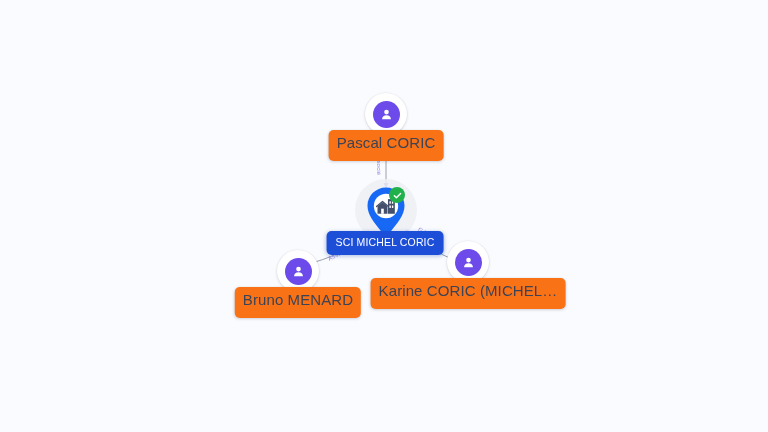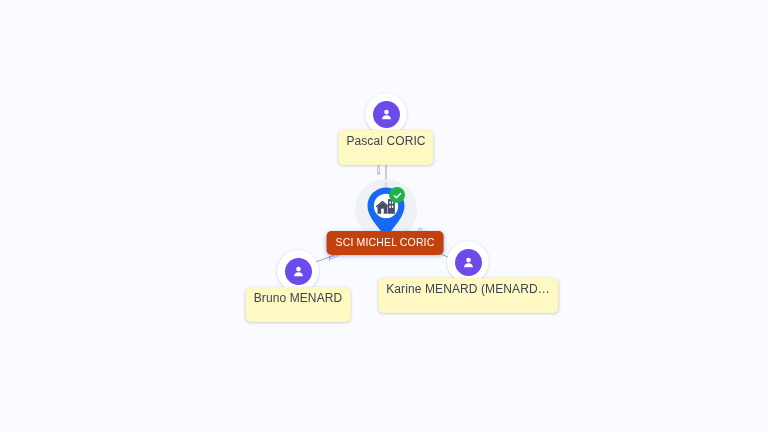--- a/index.html
+++ b/index.html
@@ -60,27 +60,27 @@
     display: flex;
     align-items: center;
     justify-content: center;
   }
   .person-disc svg { display: block; }
 
   
   .node-label {
     position: absolute;
     transform: translateX(-50%);
-    background: #fef9c3;
+    background: #f97316;
     color: #3d4355;
-    font-size: 12px;
+    font-size: 15px;
     line-height: 1;
     letter-spacing: .1px;
     white-space: nowrap;
-    padding: 5px 8px 18px;
+    padding: 5px 8px 11px;
     border-radius: 5px;
     box-shadow: 0 1px 3px rgba(35, 45, 80, .18), 0 0 0 .5px rgba(35,45,80,.04);
   }
 
   
   .company-halo {
     position: absolute;
     left: -31px;
     top: -33px;
     width: 62px;
@@ -109,21 +109,21 @@
     display: flex;
     align-items: center;
     justify-content: center;
   }
   .verified-badge svg { display: block; }
 
   
   .company-label {
     position: absolute;
     transform: translateX(-50%);
-    background: #c2410c;
+    background: #1d4ed8;
     color: #ffffff;
     font-size: 10.5px;
     line-height: 1;
     letter-spacing: .15px;
     white-space: nowrap;
     padding: 6px 9px 7px;
     border-radius: 5px;
     box-shadow: 0 1px 4px rgba(18, 70, 170, .35);
   }
 
@@ -190,21 +190,21 @@
 
   <div class="node" style="left:468px; top:262px;">
     <div class="person-avatar">
       <div class="person-disc">
         <svg width="15" height="15" viewBox="0 0 24 24" aria-hidden="true">
           <circle cx="12" cy="8.1" r="3.7" fill="#ffffff"></circle>
           <path d="M4.9 19.4c0-3.8 3.2-6.1 7.1-6.1s7.1 2.3 7.1 6.1z" fill="#ffffff"></path>
         </svg>
       </div>
     </div>
-    <div class="node-label" style="left:0px; top:16px;">Karine MENARD (MENARD…</div>
+    <div class="node-label" style="left:0px; top:16px;">Karine CORIC (MICHEL…</div>
   </div>
 
   <div class="node" style="left:386px; top:212px;">
 
     <div class="company-halo"></div>
 
     <div class="company-pin">
       <svg width="44" height="52" viewBox="0 0 44 52" aria-hidden="true">
 
         <path d="M22 1.5c-10.2 0-18.5 8.2-18.5 18.3 0 8.6 6.5 17 14.6 26.6 2 2.4 5.8 2.4 7.8 0 8.1-9.6 14.6-18 14.6-26.6C40.5 9.7 32.2 1.5 22 1.5z" fill="#1668f5"></path>

